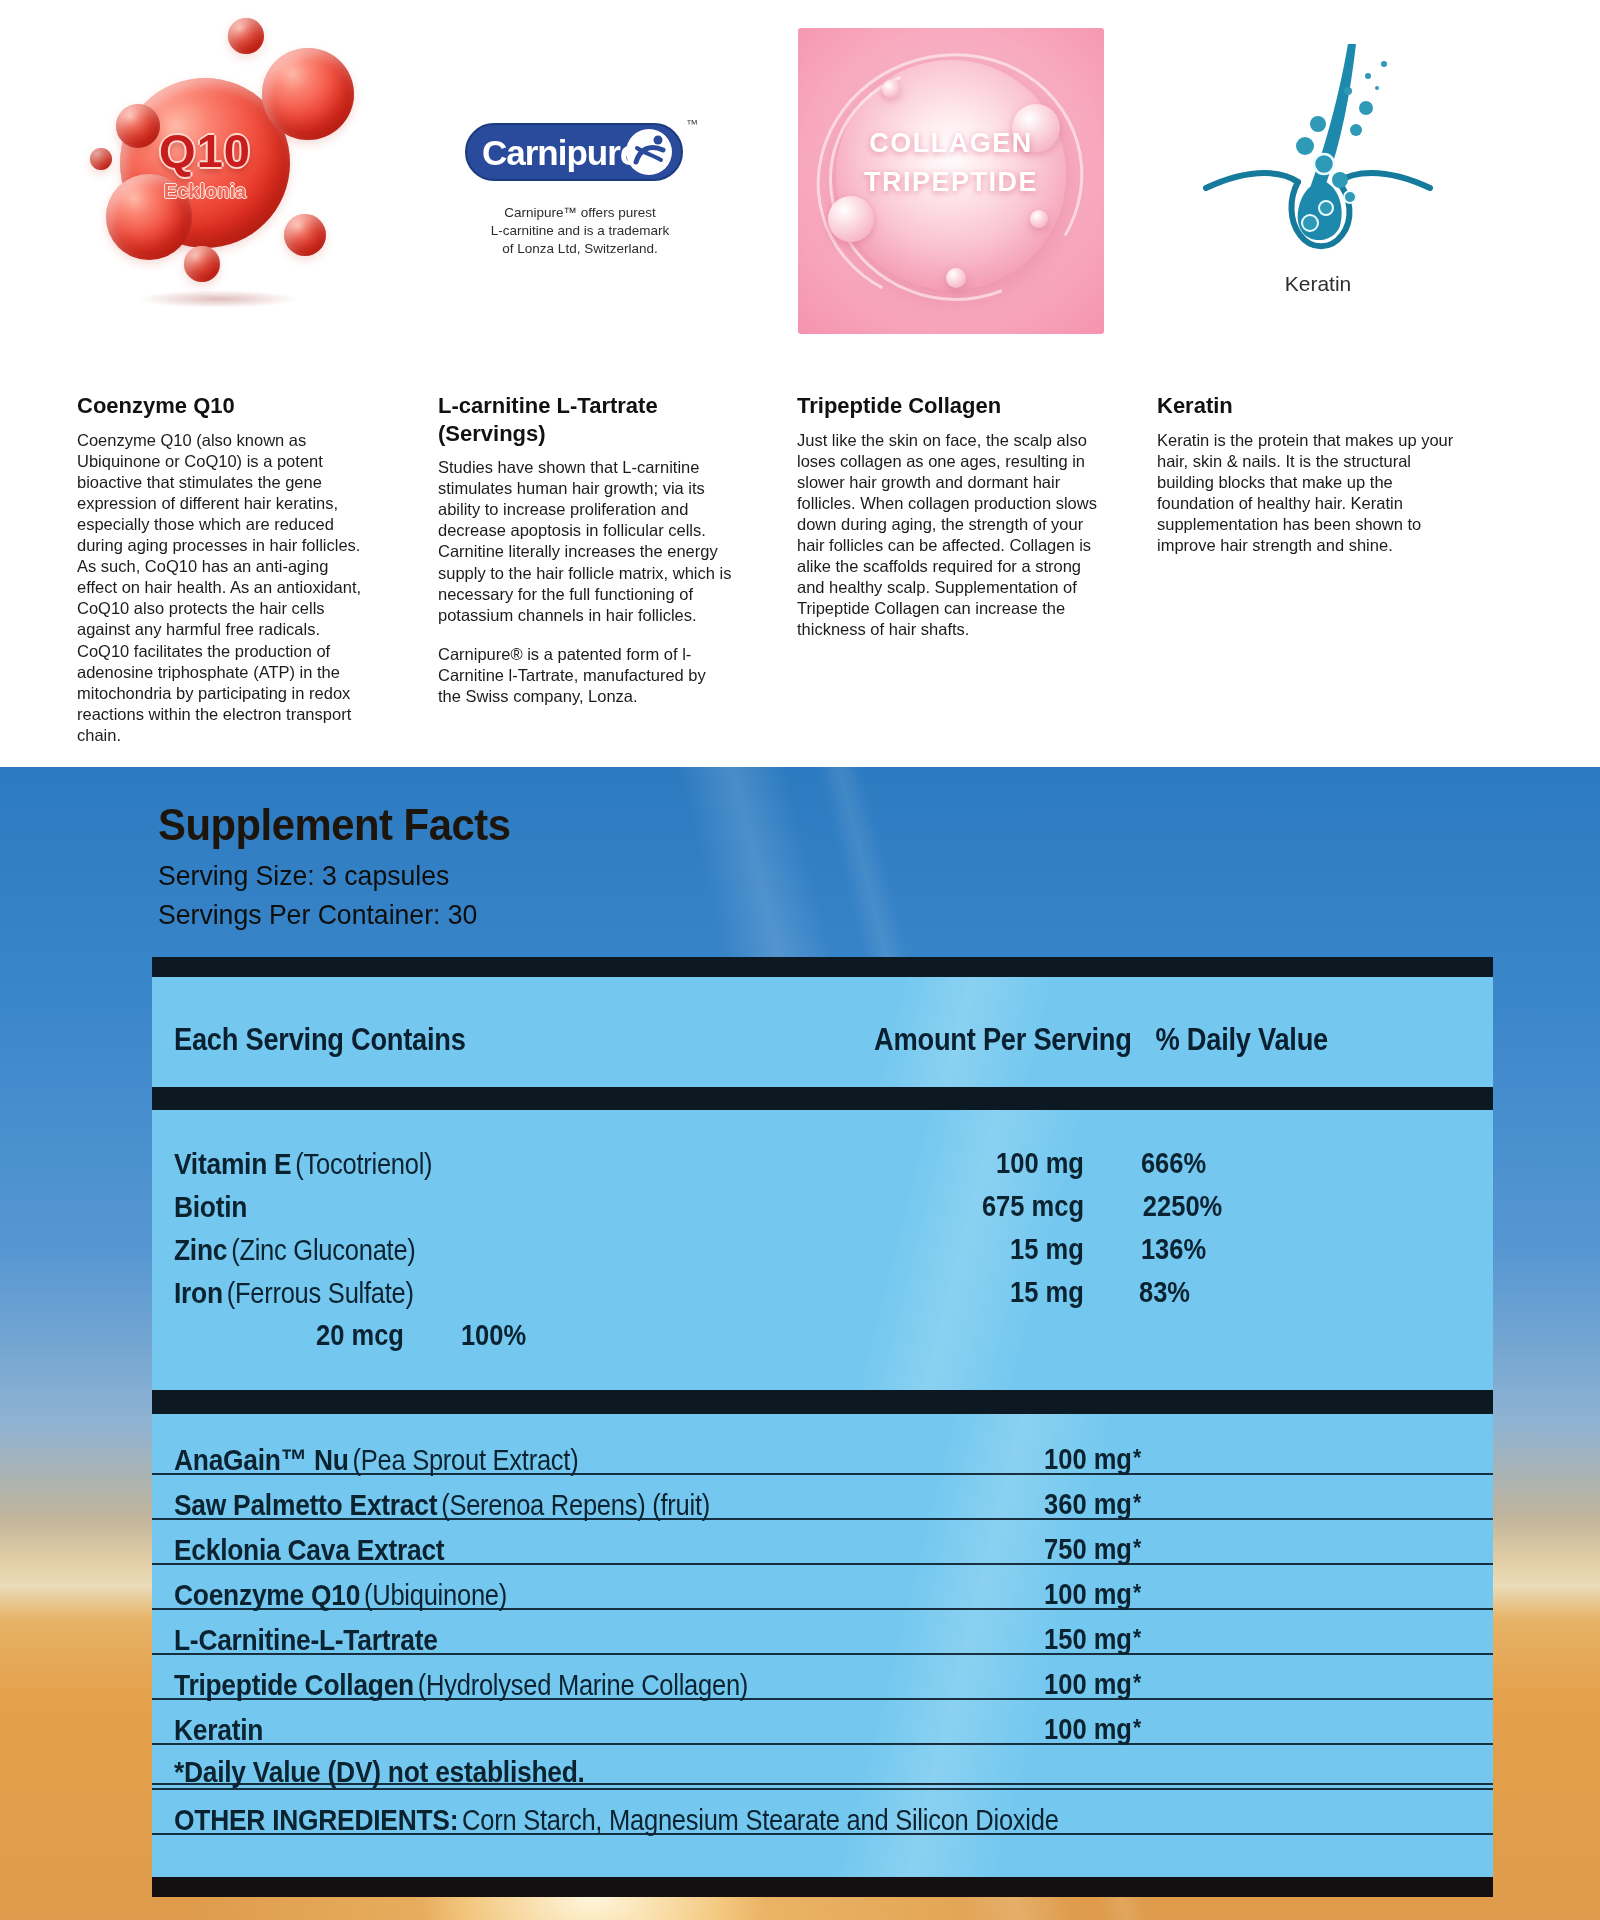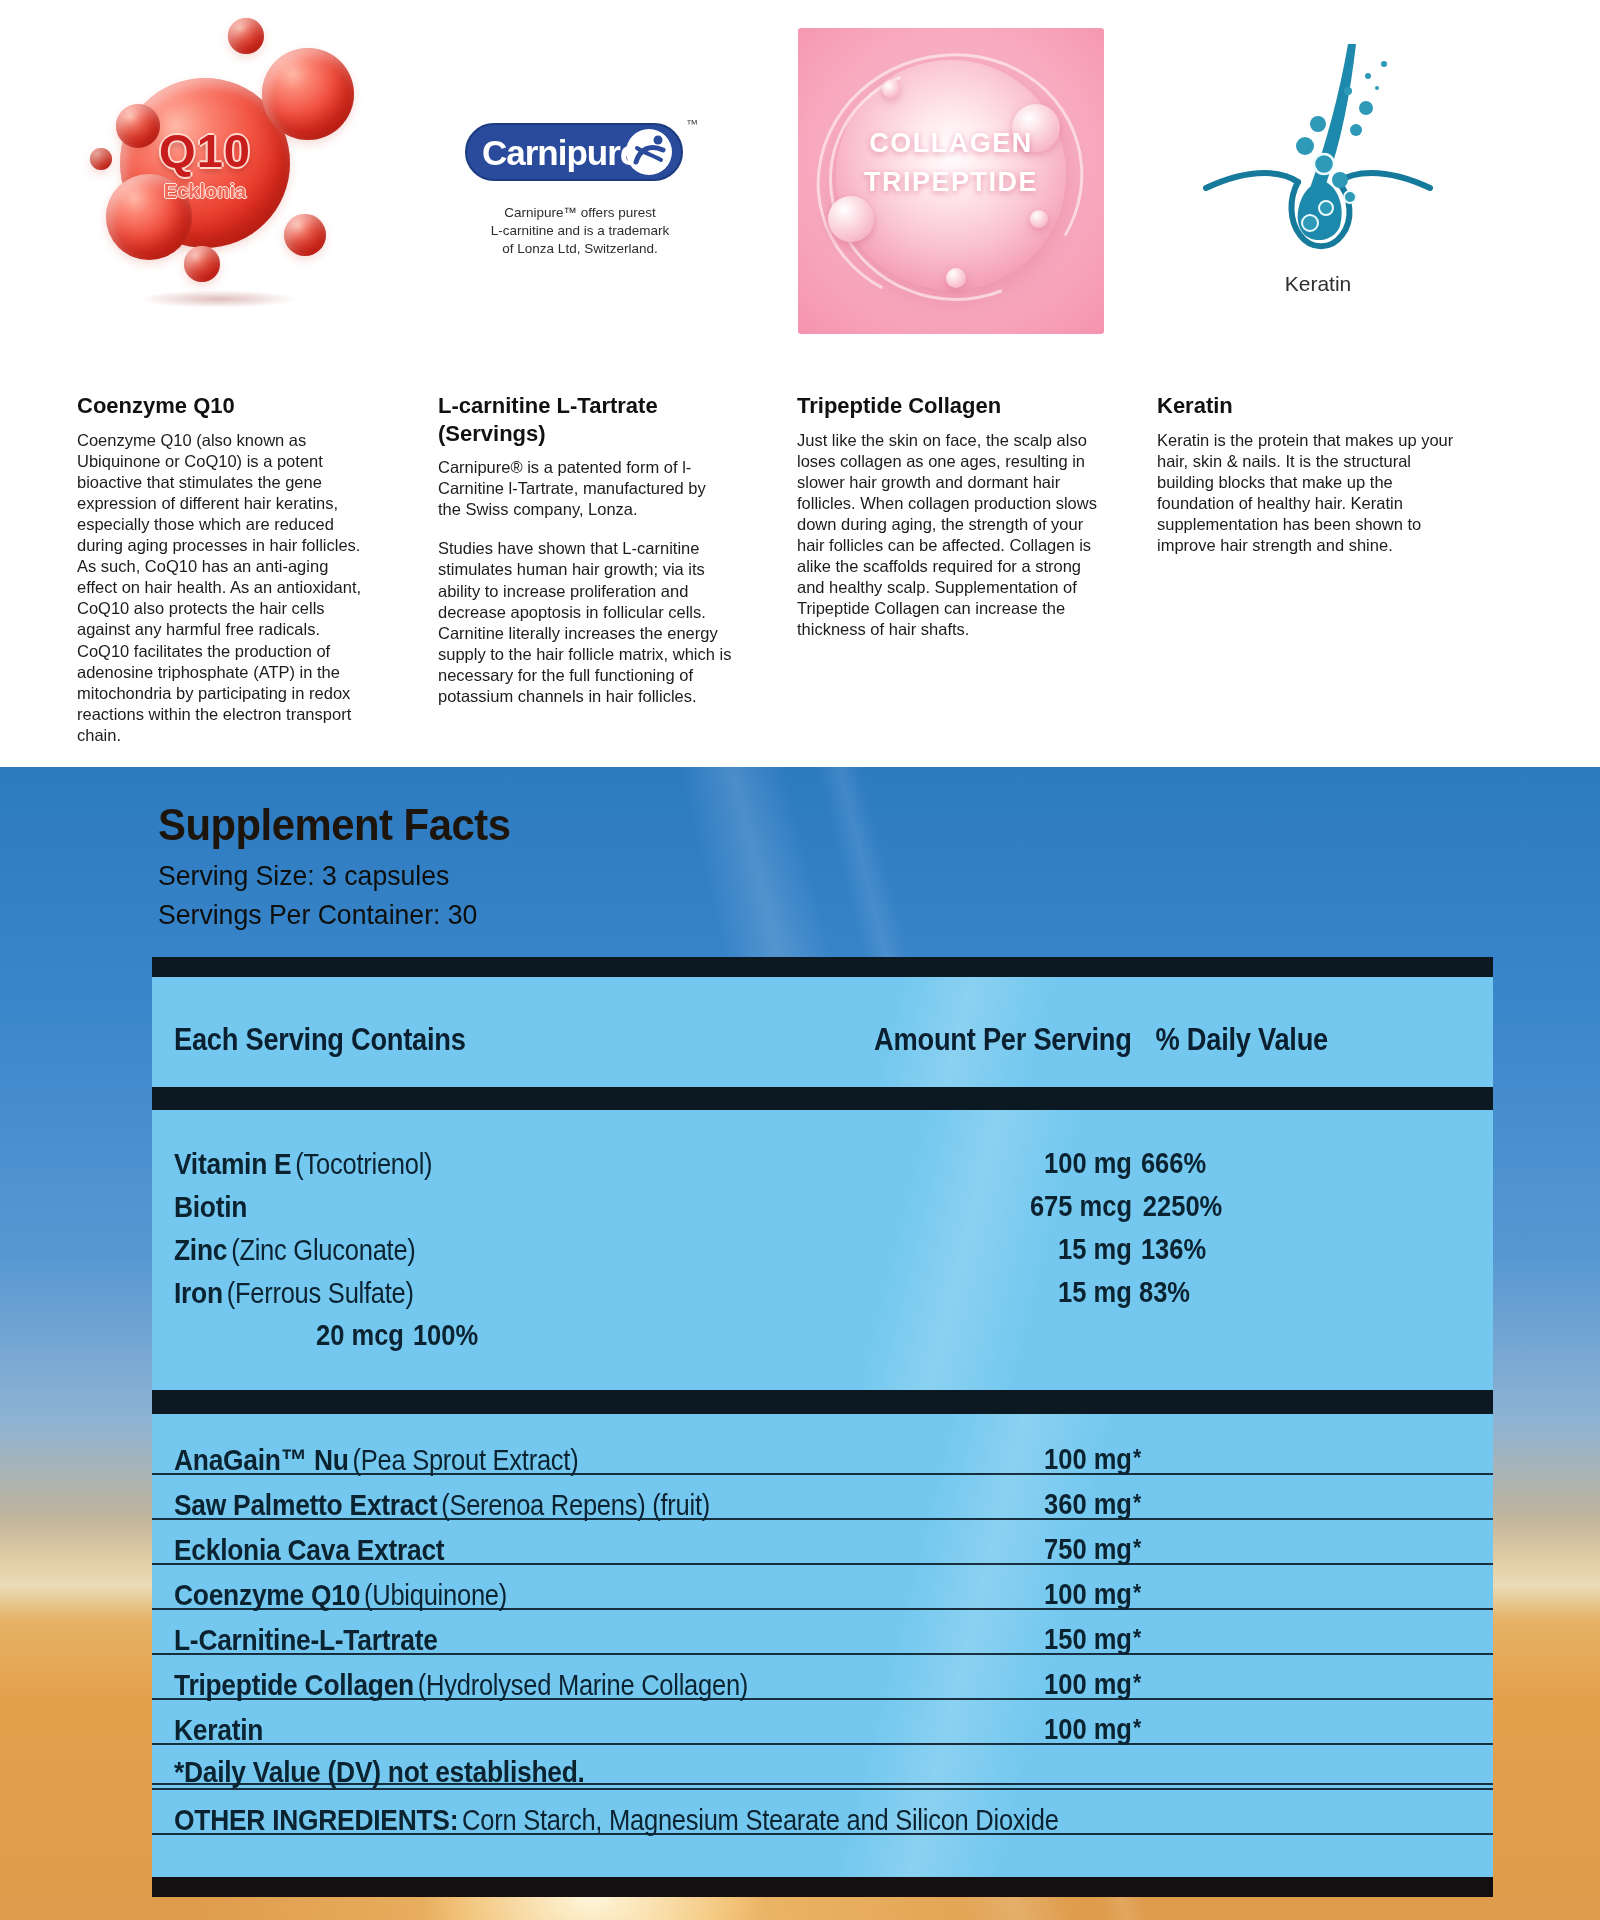--- a/index.html
+++ b/index.html
@@ -77,21 +77,21 @@
   .bar3{height:24px;}
   .bar4{height:20px;background:#140f10;}
   .bluebg{background:
       linear-gradient(104deg, rgba(255,255,255,0) 55%, rgba(255,255,255,.16) 60%, rgba(255,255,255,0) 66%),
       #74c8ef;}
   .thead{height:110px;display:flex;align-items:center;padding:0 46px 0 22px;}
   .sec1{height:280px;padding-top:24px;}
   .sec2{height:463px;padding-top:16px;overflow:hidden;}
 
   .trow{display:flex;align-items:center;padding:0 46px 0 22px;color:#0b2331;}
-  .sec1 .trow{height:43px;}
+  .sec1 .trow{height:43px;gap:48px;}
   .sec2 .trow{height:45px;border-bottom:2px solid rgba(9,24,37,.88);}
   .sec2 .trow.dbl{border-bottom:7px double rgba(9,24,37,.88);}
   .cell{white-space:nowrap;margin-top:16px;}
   .cname{flex:1;text-align:left;}
   .camt{width:230px;text-align:right;}
   .cdv{width:315px;text-align:left;}
   .cx{display:inline-block;transform:scaleX(.88);transform-origin:left center;}
   .camt .cx,.cdv .cx{transform-origin:right center;}
   .nm{font-weight:700;font-size:30px;letter-spacing:-.3px;}
   .dt{font-weight:400;font-size:29px;letter-spacing:-.3px;}
@@ -174,22 +174,22 @@
     </svg>
     <div class="ker-caption">Keratin</div>
   </div>
 
   <div class="col" style="left:77px;width:292px;">
     <h3>Coenzyme Q10</h3>
     <p>Coenzyme Q10 (also known as Ubiquinone or CoQ10) is a potent bioactive that stimulates the gene expression of different hair keratins, especially those which are reduced during aging processes in hair follicles. As such, CoQ10 has an anti-aging effect on hair health. As an antioxidant, CoQ10 also protects the hair cells against any harmful free radicals. CoQ10 facilitates the production of adenosine triphosphate (ATP) in the mitochondria by participating in redox reactions within the electron transport chain.</p>
   </div>
   <div class="col" style="left:438px;width:294px;">
     <h3>L-carnitine L-Tartrate (Servings)</h3>
+    <p>Studies have shown that L-carnitine stimulates human hair growth; via its ability to increase proliferation and decrease apoptosis in follicular cells. Carnitine literally increases the energy supply to the hair follicle matrix, which is necessary for the full functioning of potassium channels in hair follicles.</p>
     <p>Carnipure® is a patented form of l-Carnitine l-Tartrate, manufactured by the Swiss company, Lonza.</p>
-    <p>Studies have shown that L-carnitine stimulates human hair growth; via its ability to increase proliferation and decrease apoptosis in follicular cells. Carnitine literally increases the energy supply to the hair follicle matrix, which is necessary for the full functioning of potassium channels in hair follicles.</p>
   </div>
   <div class="col" style="left:797px;width:300px;">
     <h3>Tripeptide Collagen</h3>
     <p>Just like the skin on face, the scalp also loses collagen as one ages, resulting in slower hair growth and dormant hair follicles. When collagen production slows down during aging, the strength of your hair follicles can be affected. Collagen is alike the scaffolds required for a strong and healthy scalp. Supplementation of Tripeptide Collagen can increase the thickness of hair shafts.</p>
   </div>
   <div class="col" style="left:1157px;width:300px;">
     <h3>Keratin</h3>
     <p>Keratin is the protein that makes up your hair, skin &amp; nails. It is the structural building blocks that make up the foundation of healthy hair. Keratin supplementation has been shown to improve hair strength and shine.</p>
   </div>
 

